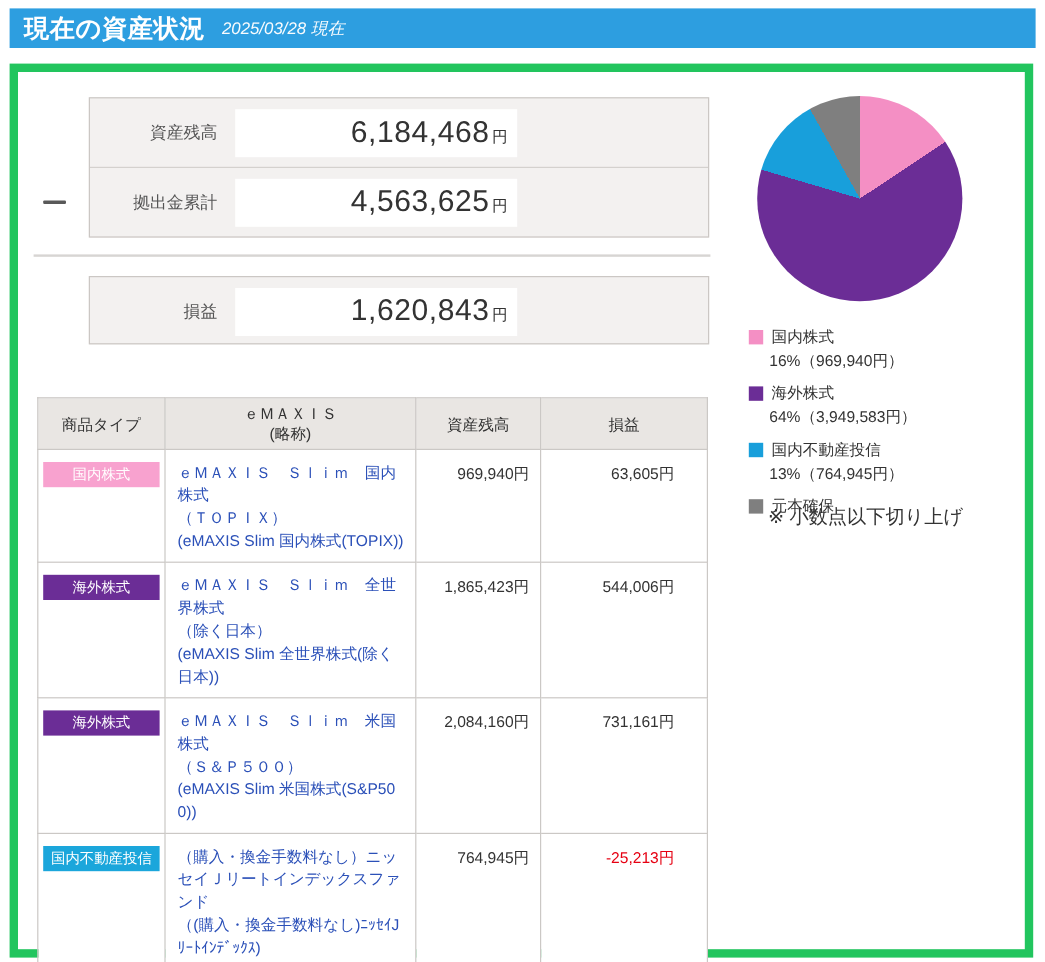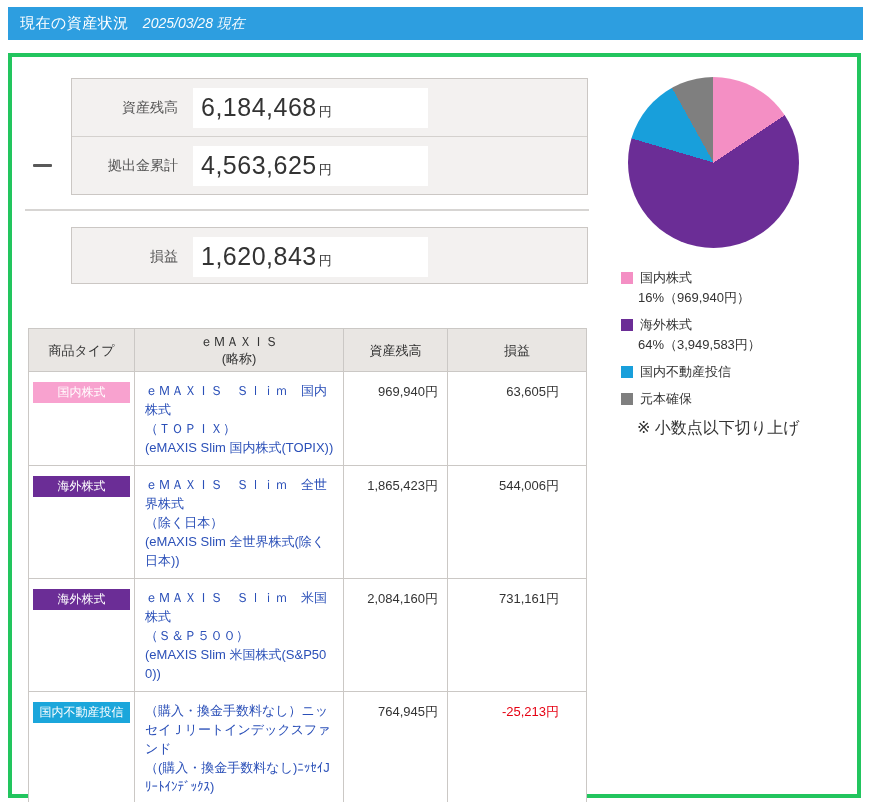--- a/index.html
+++ b/index.html
@@ -7,46 +7,46 @@
     position:relative; width:871px; height:802px; background:#fff;
     font-family:"Liberation Sans","DejaVu Sans",sans-serif; color:#333;
     overflow:hidden;
   }
   
   .title-bar {
     position:absolute; left:8px; top:7px; width:855px; height:33px;
     background:#2d9ee0; color:#fff; display:flex; align-items:center;
     box-sizing:border-box; padding:0 12px;
   }
-  .title-bar .title { font-size:15px; font-weight:normal; letter-spacing:.5px; }
+  .title-bar .title { font-size:21px; font-weight:bold; letter-spacing:.5px; }
   .title-bar .date  { font-size:14px; margin-left:14px; opacity:.97;font-style:italic; }
 
   
   .panel {
     position:absolute; left:8px; top:53px; width:853px; height:745px;
-    border:4px solid #22c55e; background:#fff; box-sizing:border-box;
+    border:7px solid #22c55e; background:#fff; box-sizing:border-box;
   }
 
   
   .minus-op {
     position:absolute; left:21px; top:107px; width:19px; height:3px;
     background:#595959; border-radius:1px;
   }
   .sum-box {
     position:absolute; left:59px; width:517px; background:#f3f1f0;
     border:1px solid #cbc7c4; box-sizing:border-box;
   }
   .sum-box-top { top:21px; height:117px; }
   .sum-box-pl  { top:170px; height:57px; }
   .sum-row { height:57px; display:flex; align-items:center; }
   .sum-box-top .sum-row:first-child { border-bottom:1px solid #d4d1ce; }
   .sum-label { width:106px; text-align:right; font-size:14px; color:#555; flex:none; }
   .sum-value-box {
     margin-left:15px; width:235px; height:40px; background:#fff; flex:none;
-    display:flex; align-items:baseline; 
+    display:flex; align-items:baseline; justify-content:flex-end;
     box-sizing:border-box; padding:5px 8px 0 8px;
   }
   .sum-num { font-size:25px; color:#333; letter-spacing:.5px; }
   .sum-yen { font-size:13px; color:#333; margin-left:2px; }
   .equals-divider {
     position:absolute; left:13px; top:152px; width:564px; height:2px; background:#d7d5d3;
   }
 
   
   .pie {
@@ -148,20 +148,21 @@
             <span class="legend-swatch" style="background-color: rgb(107, 45, 150);"></span>
             <span class="legend-label">海外株式</span>
           </div>
           <div class="legend-detail">64%（3,949,583円）</div>
         </div>
         <div class="legend-item">
           <div class="legend-line1">
             <span class="legend-swatch" style="background-color: rgb(24, 159, 219);"></span>
             <span class="legend-label">国内不動産投信</span>
           </div>
+          <div class="legend-detail">13%（764,945円）</div>
         </div>
         <div class="legend-item">
           <div class="legend-line1">
             <span class="legend-swatch" style="background-color: rgb(127, 127, 127);"></span>
             <span class="legend-label">元本確保</span>
           </div>
         </div>
       </div>
     <div class="chart-note">※ 小数点以下切り上げ</div>
 

